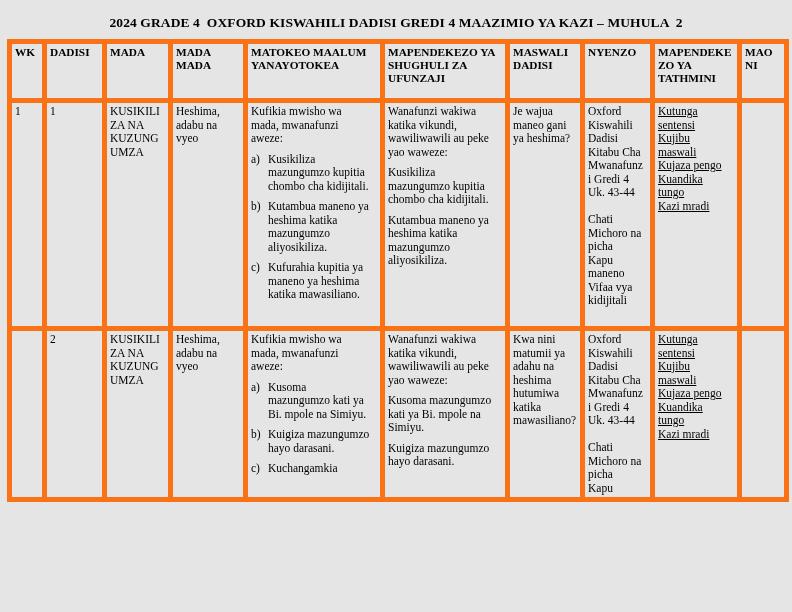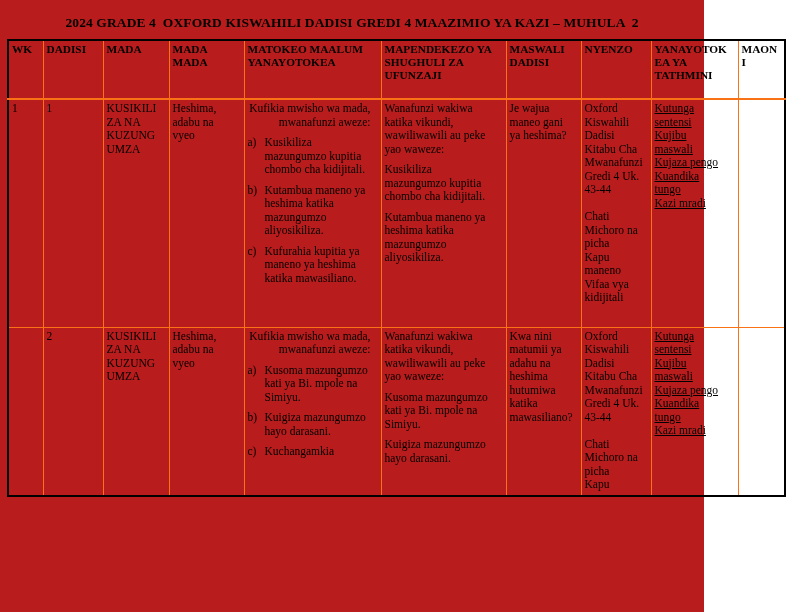--- a/index.html
+++ b/index.html
@@ -3,21 +3,21 @@
 <meta charset="utf-8">
 <style>
   * { box-sizing: border-box; margin: 0; padding: 0; }
   html, body { background: #ffffff; }
   body {
     width: 792px; height: 612px;
     font-family: "Liberation Serif", serif;
     color: #000;
     overflow: hidden;
   }
-  .page { position: relative; width: 704px; height: 612px; background: #b91c1c; }
+  .page { position: relative; width: 792px; height: 612px; background: #e5e5e5; }
 
   .doc-title {
     padding-top: 15px;
     text-align: center;
     font-weight: bold;
     font-size: 13.5px;
     line-height: 16px;
     white-space: pre-wrap;
     letter-spacing: 0.1px;
   }
@@ -32,21 +32,21 @@
   .name-line span { letter-spacing: 0.2px; }
 
   table.sow {
     border-collapse: collapse;
     table-layout: fixed;
     width: 777px;
     margin: 8px 0 0 7px;
     border: 2px solid #000;
   }
   .sow th, .sow td {
-    border: 1px solid #f97316;
+    border: 5px solid #f97316;
     vertical-align: top;
     text-align: left;
     font-size: 11.5px;
     line-height: 13.5px;
     padding: 2px 7px 2px 3px;
     overflow: hidden;
   }
   .sow thead th {
     font-weight: bold;
     font-size: 11.3px;
@@ -58,21 +58,21 @@
   .sow thead tr { height: 59px; }
   .sow tr.row-1 { height: 228px; }
   .sow tr.row-2 { height: 169px; }
 
   .cell-matokeo { border-left-width: 2px; border-right-width: 2px; padding-right: 10px !important; }
   .cell-shughuli { padding-right: 10px !important; }
   .cell-tathmini { padding-right: 14px !important; text-decoration: underline; }
   .bw { overflow-wrap: anywhere; }
   .prelines { white-space: pre-line; }
 
-  .intro { margin-bottom: 7px; text-align: right; }
+  .intro { margin-bottom: 7px; }
   .li { display: flex; margin-bottom: 7px; }
   .li:last-child { margin-bottom: 0; }
   .li-label { flex: 0 0 17px; width: 17px; }
   .li-text { flex: 1; }
   .para { margin-top: 7px; }
 </style>
 </head>
 <body>
 
 <div class="page">
@@ -96,21 +96,21 @@
     <thead>
       <tr>
         <th>WK</th>
         <th>DADISI</th>
         <th>MADA</th>
         <th>MADA MADA</th>
         <th>MATOKEO MAALUM YANAYOTOKEA</th>
         <th>MAPENDEKEZO YA SHUGHULI ZA UFUNZAJI</th>
         <th>MASWALI DADISI</th>
         <th>NYENZO</th>
-        <th>YANAYOTOKEA YA TATHMINI</th>
+        <th>MAPENDEKEZO YA TATHMINI</th>
         <th>MAONI</th>
       </tr>
     </thead>
     <tbody>
 
       <tr class="row-1">
         <td>1</td>
         <td>1</td>
         <td class="bw">KUSIKILIZA NA KUZUNGUMZA</td>
         <td>Heshima, adabu na vyeo</td>

